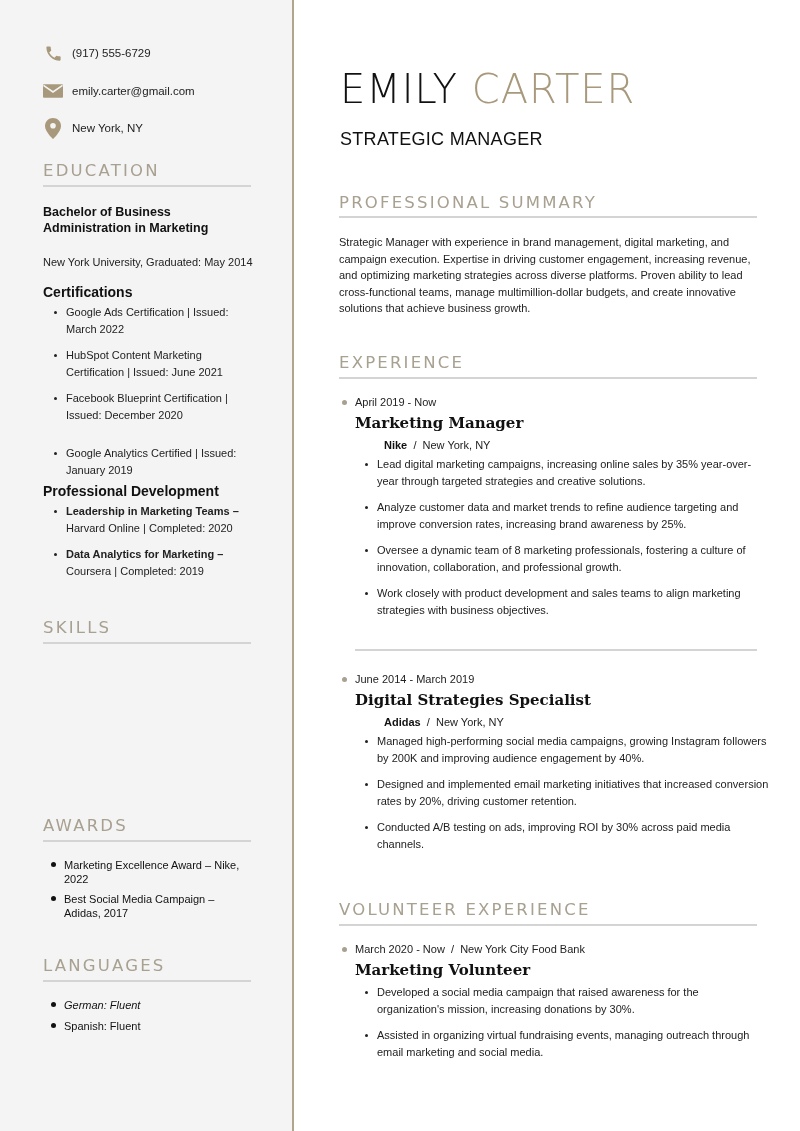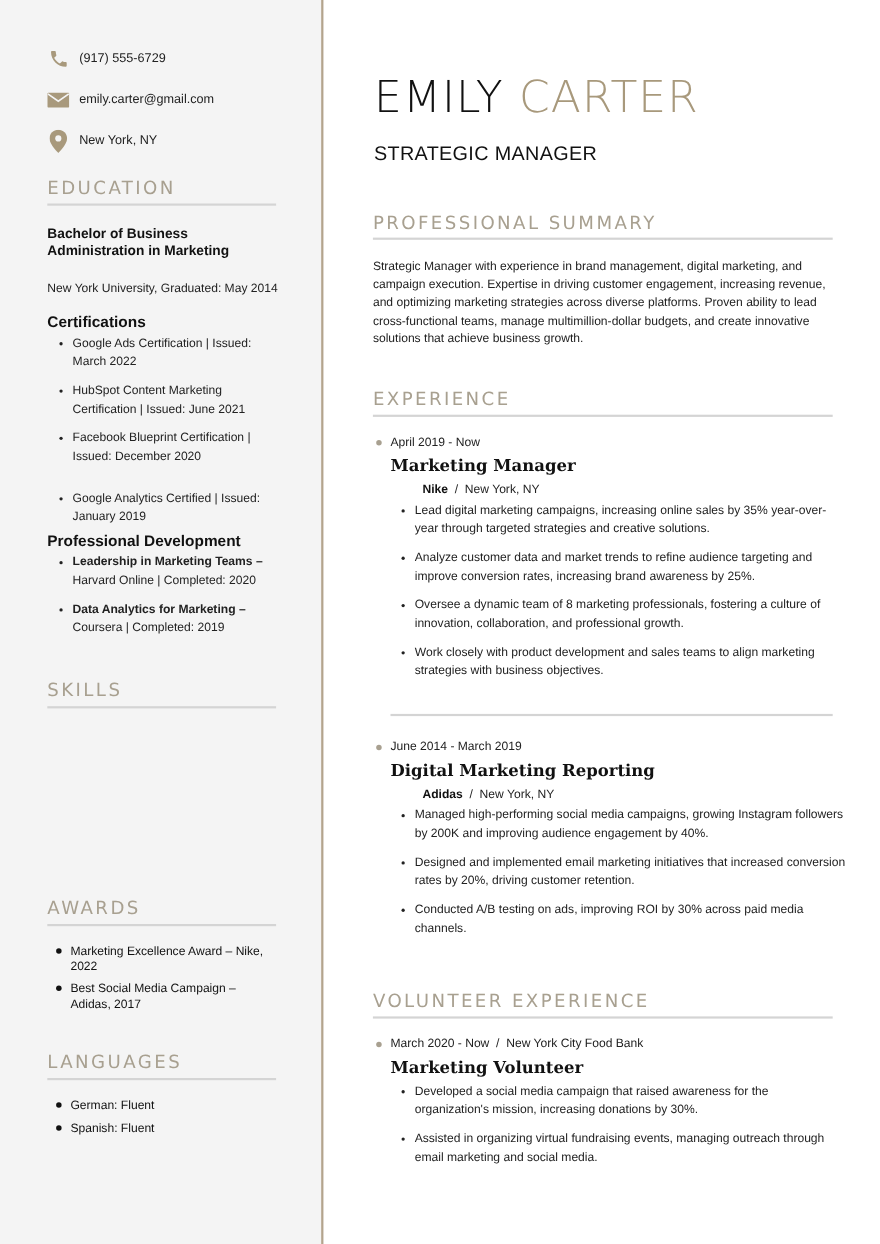--- a/index.html
+++ b/index.html
@@ -125,21 +125,21 @@
   <div class="sec-h" style="left:43px; top:816px;">AWARDS</div>
   <div class="sec-line" style="left:43px; top:840px; width:208px;"></div>
   <ul class="dot-list big-dot side-block" style="top:858px;">
     <li style="margin-bottom:6px;">Marketing Excellence Award – Nike, 2022</li>
     <li>Best Social Media Campaign – Adidas, 2017</li>
   </ul>
 
   <div class="sec-h" style="left:43px; top:956px;">LANGUAGES</div>
   <div class="sec-line" style="left:43px; top:980px; width:208px;"></div>
   <ul class="dot-list big-dot side-block" style="top:998px;">
-    <li style="margin-bottom:7px;">German: Fluent</li>
+    <li style="margin-bottom:7px;font-style:italic;">German: Fluent</li>
     <li>Spanish: Fluent</li>
   </ul>
 </div>
 
 <div class="main">
 
   <div class="name">
     <span>EMILY</span>
     <span class="last">CARTER</span>
   </div>
@@ -165,21 +165,21 @@
       <li>Analyze customer data and market trends to refine audience targeting and improve conversion rates, increasing brand awareness by 25%.</li>
       <li>Oversee a dynamic team of 8 marketing professionals, fostering a culture of innovation, collaboration, and professional growth.</li>
       <li>Work closely with product development and sales teams to align marketing strategies with business objectives.</li>
     </ul>
   </div>
 
   <div class="sec-line" style="left:59px; top:649px; width:402px;"></div>
 
   <div class="job" style="top:673px;">
     <div class="date">June 2014 - March 2019</div>
-    <div class="title">Digital Marketing Reporting</div>
+    <div class="title">Digital Strategies Specialist</div>
     <div class="company">
       <b>Adidas</b>
       &nbsp;<span>/</span>&nbsp;
       <span>New York, NY</span>
     </div>
     <ul class="dot-list">
       <li>Managed high-performing social media campaigns, growing Instagram followers by 200K and improving audience engagement by 40%.</li>
       <li>Designed and implemented email marketing initiatives that increased conversion rates by 20%, driving customer retention.</li>
       <li>Conducted A/B testing on ads, improving ROI by 30% across paid media channels.</li>
     </ul>

